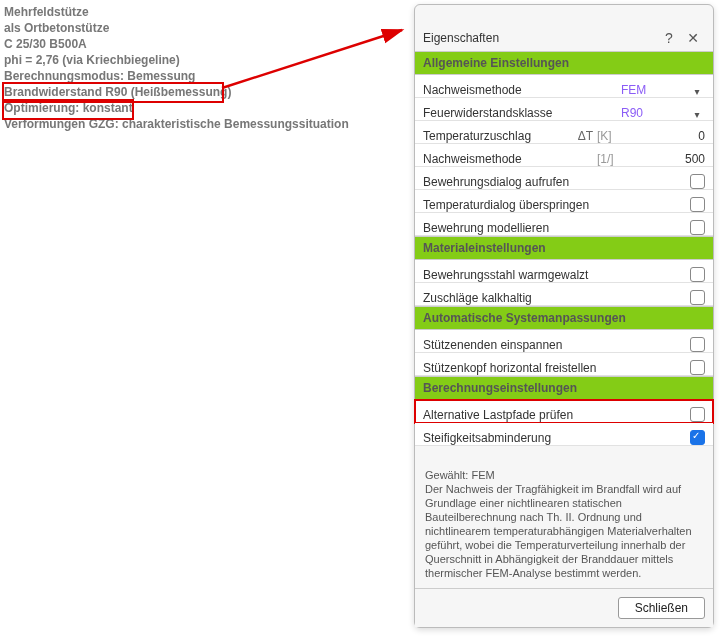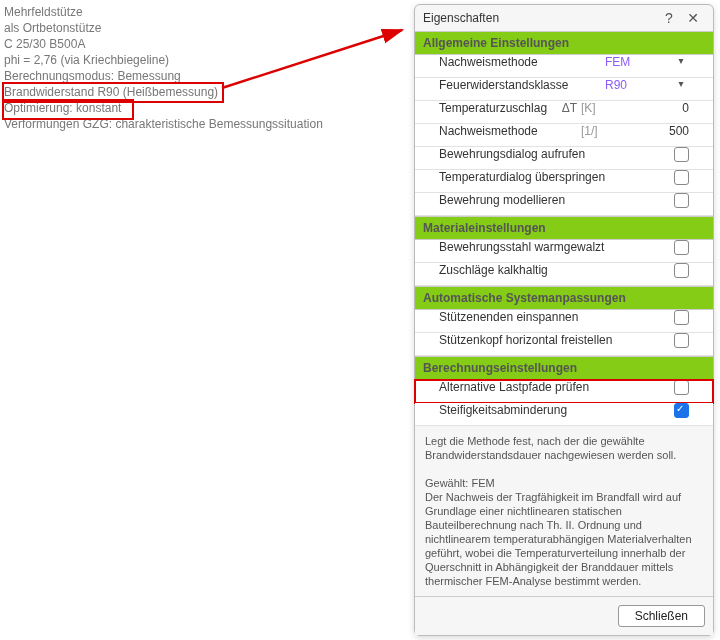--- a/index.html
+++ b/index.html
@@ -13,20 +13,21 @@
     background: #fff;
     position: relative;
     overflow: hidden;
   }
   .bg-text {
     position: absolute;
     left: 4px;
     top: 4px;
     line-height: 16px;
     color: #777;
+    font-weight: bold;
   }
   .bg-text div { white-space: nowrap; }
   .hlbox {
     position: absolute;
     border: 2px solid #d00;
     pointer-events: none;
   }
   .arrow-svg {
     position: absolute;
     left: 0; top: 0;
@@ -44,43 +45,44 @@
     display: flex;
     flex-direction: column;
   }
   .titlebar {
     display: flex;
     align-items: center;
     height: 26px;
     padding: 0 8px;
     font-size: 12px;
     color: #333;
+    margin-top: 20px;
   }
   .titlebar .title { flex: 1; }
   .titlebar .tbtn {
     width: 24px;
     text-align: center;
     color: #555;
     font-size: 14px;
     cursor: pointer;
   }
   .section-head {
     background: #84cc16;
     border-top: 1px solid #ccc;
     border-bottom: 1px solid #ccc;
     padding: 4px 8px;
     font-weight: bold;
     color: #555;
     font-size: 12px;
   }
   .row {
     display: flex;
-    align-items: flex-start;
+    align-items: flex-end;
     height: 22px;
-    padding: 0 24px;
+    padding: 0 8px;
     border-bottom: 1px solid #e2e2e2;
     background: #fff;
     font-size: 12px;
   }
   .row .label { flex: 1; color: #333; }
   .row .sub   { color: #666; width: 24px; text-align: right; padding-right:4px;}
   .row .val   { color: #8b5cf6; width: 68px; text-align: left; }
   .row .val.dim { color: #999; }
   .row .num   { width: 40px; text-align: right; color:#333;}
   .row .chk   { width: 16px; text-align: right; }
@@ -226,21 +228,20 @@
   <div class="row highlight-row">
     <span class="label">Alternative Lastpfade prüfen</span>
     <span class="chk"><span class="chkbox"></span></span>
   </div>
   <div class="row">
     <span class="label">Steifigkeitsabminderung</span>
     <span class="chk"><span class="chkbox checked"></span></span>
   </div>
 
   <div class="desc">
-    <div>Legt die Methode fest, nach der die gewählte Brandwiderstandsdauer nachgewiesen werden soll.</div>
     <br>
     <div>Gewählt: FEM</div>
     <div>Der Nachweis der Tragfähigkeit im Brandfall wird auf Grundlage einer nichtlinearen statischen Bauteilberechnung nach Th. II. Ordnung und nichtlinearem temperaturabhängigen Materialverhalten geführt, wobei die Temperaturverteilung innerhalb der Querschnitt in Abhängigkeit der Branddauer mittels thermischer FEM-Analyse bestimmt werden.</div>
   </div>
 
   <div class="footer">
     <span class="btn">Schließen</span>
   </div>
 </div>
 

